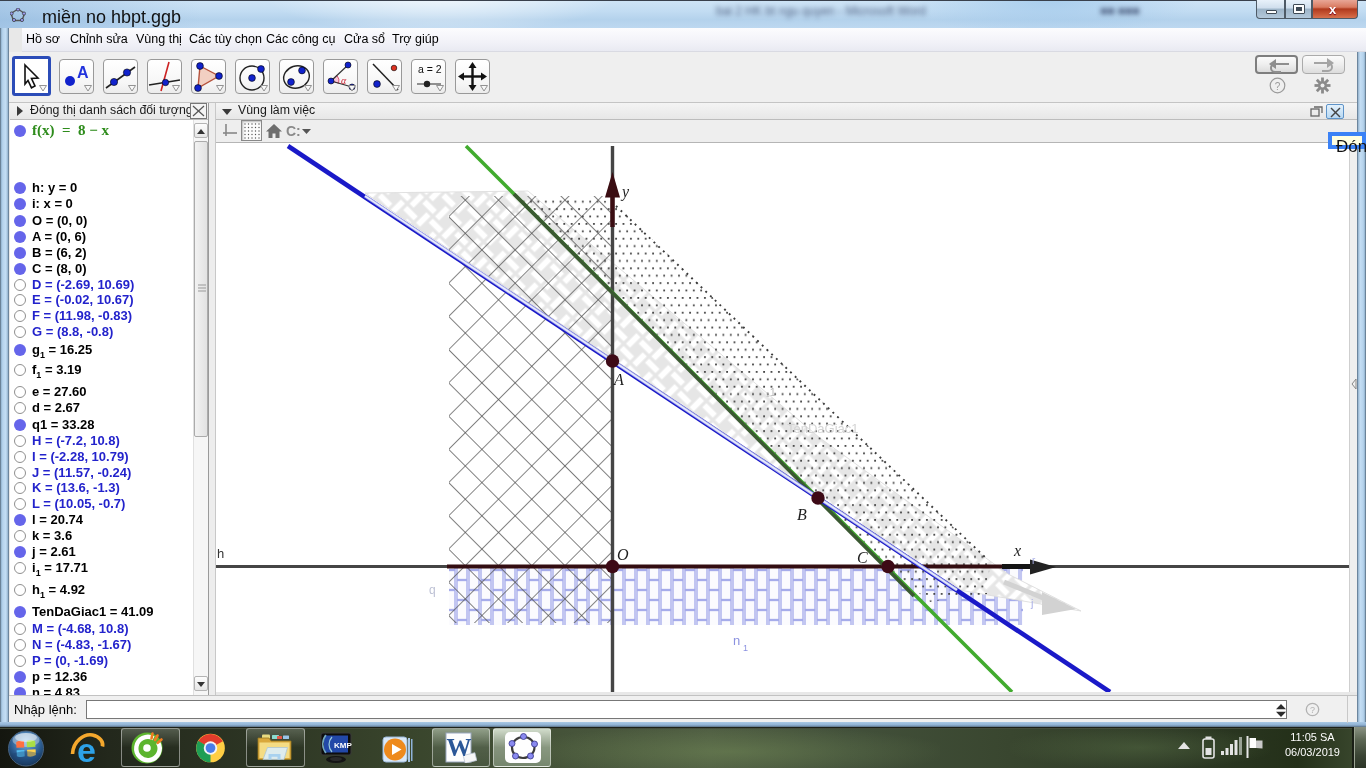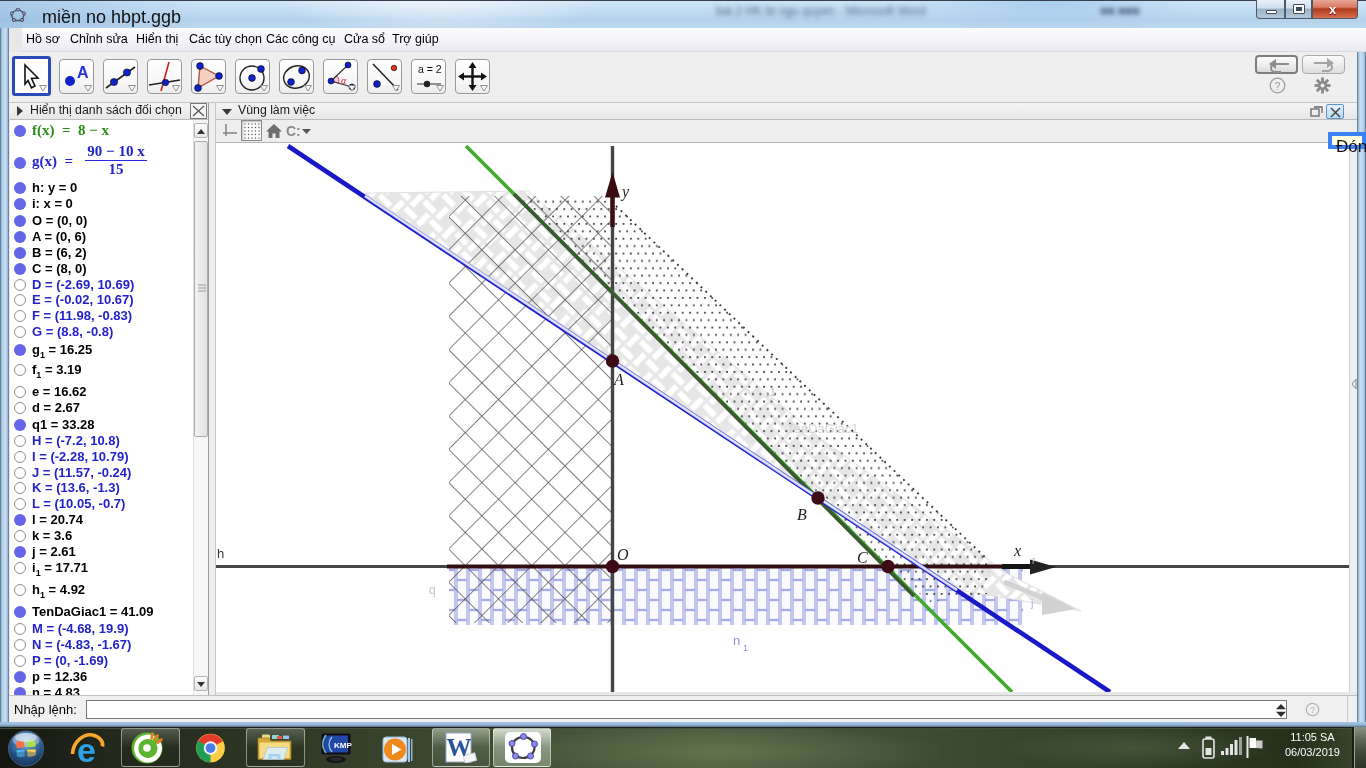--- a/index.html
+++ b/index.html
@@ -134,21 +134,21 @@
       </div>
   </div>
 
   <div id="lborder" class="vborder abs"></div>
   <div id="rborder" class="vborder abs"></div>
   <div id="bborder" class="abs"></div>
 
   <div id="menubar" class="abs">
     <span style="left:4px">Hồ sơ</span>
     <span style="left:48px">Chỉnh sửa</span>
-    <span style="left:114px">Hiển thị</span>
+    <span style="left:114px">Vùng thị</span>
     <span style="left:167px">Các tùy chọn</span>
     <span style="left:244px">Các công cụ</span>
     <span style="left:322px">Cửa sổ</span>
     <span style="left:370px">Trợ giúp</span>
   </div>
 
   <div id="toolbar" class="abs">
     <div class="tbtn tsel abs" style="left:3px;">
       <svg width="33" height="34" viewBox="0 0 33 34">
         <path d="M10 6 L23 19 L16.5 19.5 L20 27 L16.5 28.8 L13 21.5 L10 25 Z" fill="#fff" stroke="#111" stroke-width="1.6"></path>
@@ -300,21 +300,21 @@
         </g>
       </g>
       <circle cx="8.5" cy="8.5" r="2" fill="#efefef"></circle>
     </svg>
   </div>
 
   <div id="lhead" class="phead abs">
     <svg class="abs" style="left:5px;top:3px" width="10" height="10">
         <polygon points="2,0 8,5 2,10" fill="#3a3a3a"></polygon>
       </svg>
-    <span class="abs" style="left:20px;top:0px">Hiển thị danh sách đối chọn</span>
+    <span class="abs" style="left:20px;top:0px">Đóng thị danh sách đối tượng</span>
     <svg class="abs" style="left:180px;top:0px" width="17" height="16" viewBox="0 0 17 16">
       <rect x="0.5" y="0.5" width="16" height="15" fill="#f4f4f4" stroke="#777"></rect>
       <line x1="3" y1="3" x2="14" y2="13" stroke="#555" stroke-width="1.2"></line>
       <line x1="14" y1="3" x2="3" y2="13" stroke="#555" stroke-width="1.2"></line>
     </svg>
   </div>
   <div id="rhead" class="phead abs">
     <svg class="abs" style="left:6px;top:5px" width="10" height="8">
         <polygon points="0,1 10,1 5,7" fill="#3a3a3a"></polygon>
       </svg>
@@ -330,25 +330,20 @@
         </svg>
     </div>
   </div>
   <div id="divider" class="abs"></div>
 
   <div id="lpanel" class="abs">
     <div class="row" style="top:2px">
         <span class="bu bf" style="top:3px"></span>
         <span class="tx grn" style="font-family:'Liberation Serif',serif;font-size:15px;font-weight:bold">f(x) &nbsp;= &nbsp;8 − x</span>
       </div>
-    <div class="row" style="top:25px;height:38px;font-family:'Liberation Serif',serif;font-size:15px">
-        <span class="bu bf" style="top:12px"></span>
-        <span class="tx blu" style="top:8px">g(x) &nbsp;=</span>
-      <span class="abs blu" style="left:74px;top:-2px;width:64px;text-align:center;line-height:17px"><span style="display:inline-block;border-bottom:1.3px solid #2a2ad8;padding:0 2px">90 − 10 x</span><br>15</span>
-      </div>
     <div class="row" style="top:60px">
         <span class="bu bf"></span>
         <span class="tx">h: y = 0</span>
       </div>
     <div class="row" style="top:76px">
         <span class="bu bf"></span>
         <span class="tx">i: x = 0</span>
       </div>
     <div class="row" style="top:93px">
         <span class="bu bf"></span>
@@ -385,21 +380,21 @@
     <div class="row" style="top:222px">
         <span class="bu bf"></span>
         <span class="tx">g<sub>1</sub> = 16.25</span>
       </div>
     <div class="row" style="top:242px">
         <span class="bu be"></span>
         <span class="tx">f<sub>1</sub> = 3.19</span>
       </div>
     <div class="row" style="top:264px">
         <span class="bu be"></span>
-        <span class="tx">e = 16.62</span>
+        <span class="tx">e = 27.60</span>
       </div>
     <div class="row" style="top:280px">
         <span class="bu be"></span>
         <span class="tx">d = 2.67</span>
       </div>
     <div class="row" style="top:297px">
         <span class="bu bf"></span>
         <span class="tx">q1 = 33.28</span>
       </div>
     <div class="row" style="top:313px">
@@ -441,21 +436,21 @@
     <div class="row" style="top:462px">
         <span class="bu be"></span>
         <span class="tx">h<sub>1</sub> = 4.92</span>
       </div>
     <div class="row" style="top:484px">
         <span class="bu bf"></span>
         <span class="tx">TenDaGiac1 = 41.09</span>
       </div>
     <div class="row" style="top:501px">
         <span class="bu be"></span>
-        <span class="tx blu">M = (-4.68, 19.9)</span>
+        <span class="tx blu">M = (-4.68, 10.8)</span>
       </div>
     <div class="row" style="top:517px">
         <span class="bu be"></span>
         <span class="tx blu">N = (-4.83, -1.67)</span>
       </div>
     <div class="row" style="top:533px">
         <span class="bu be"></span>
         <span class="tx blu">P = (0, -1.69)</span>
       </div>
     <div class="row" style="top:549px">

